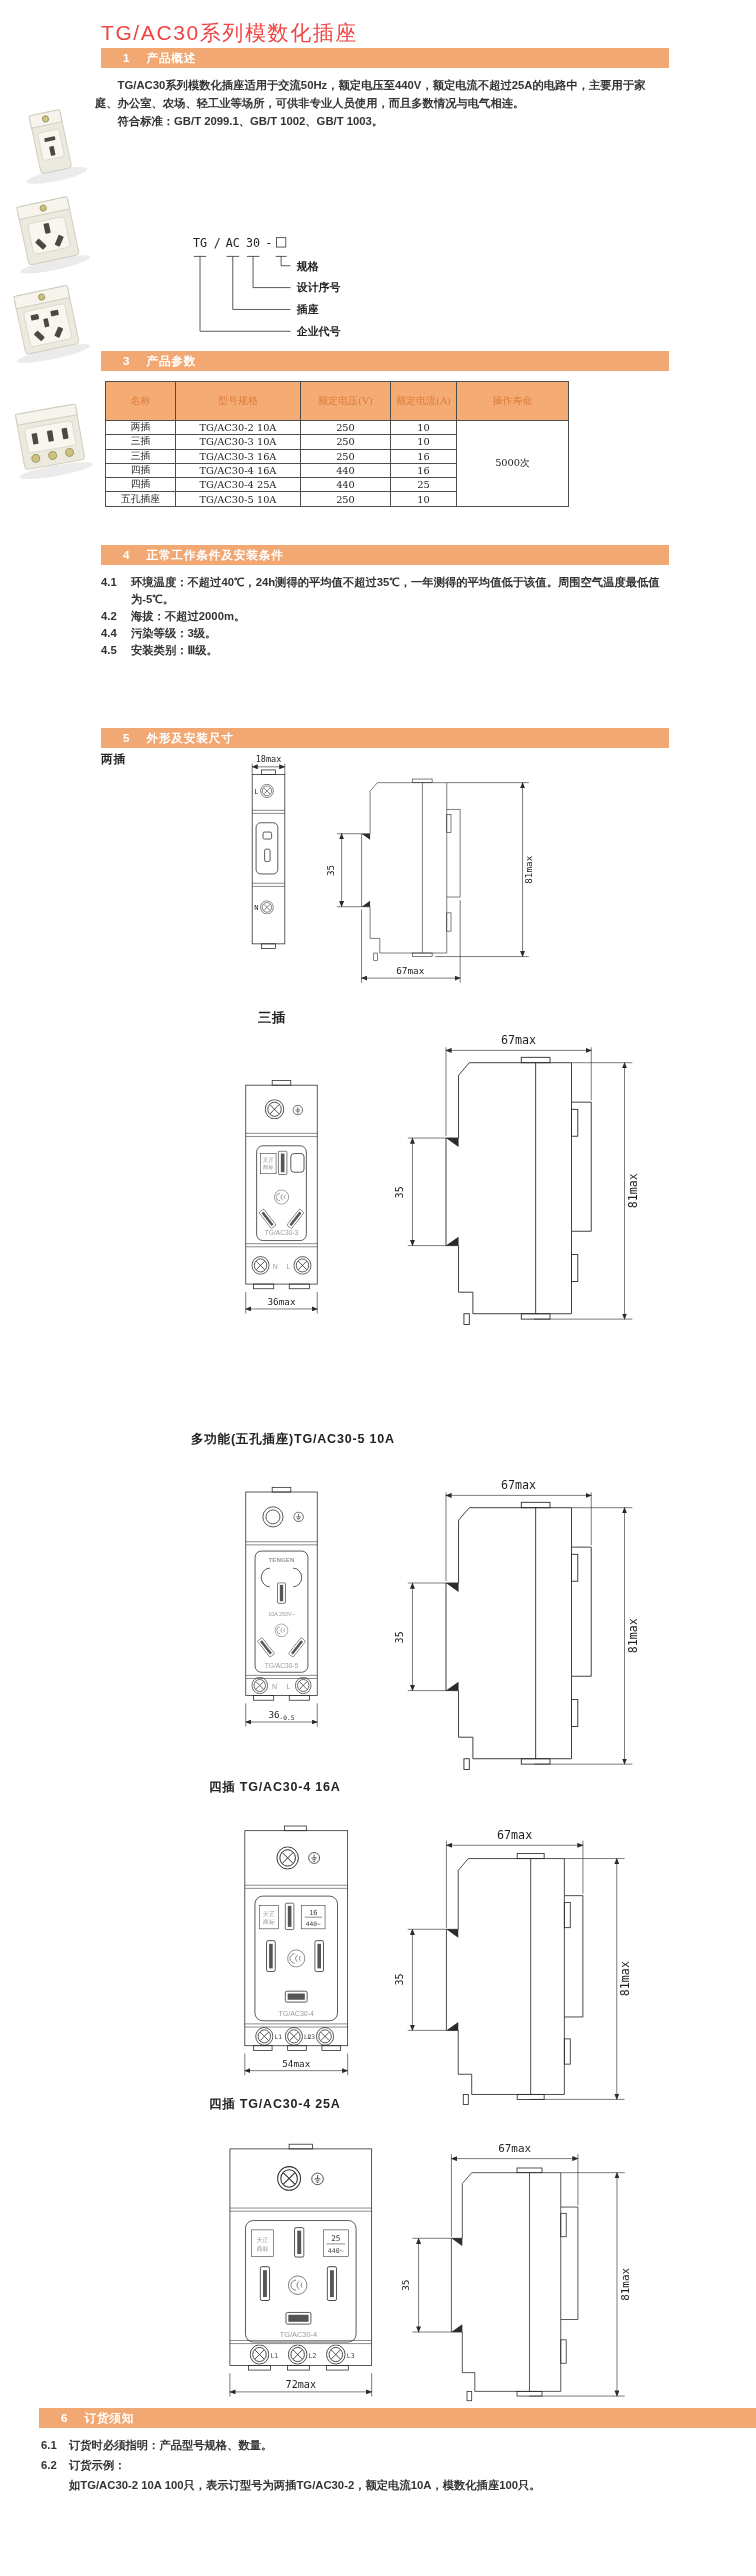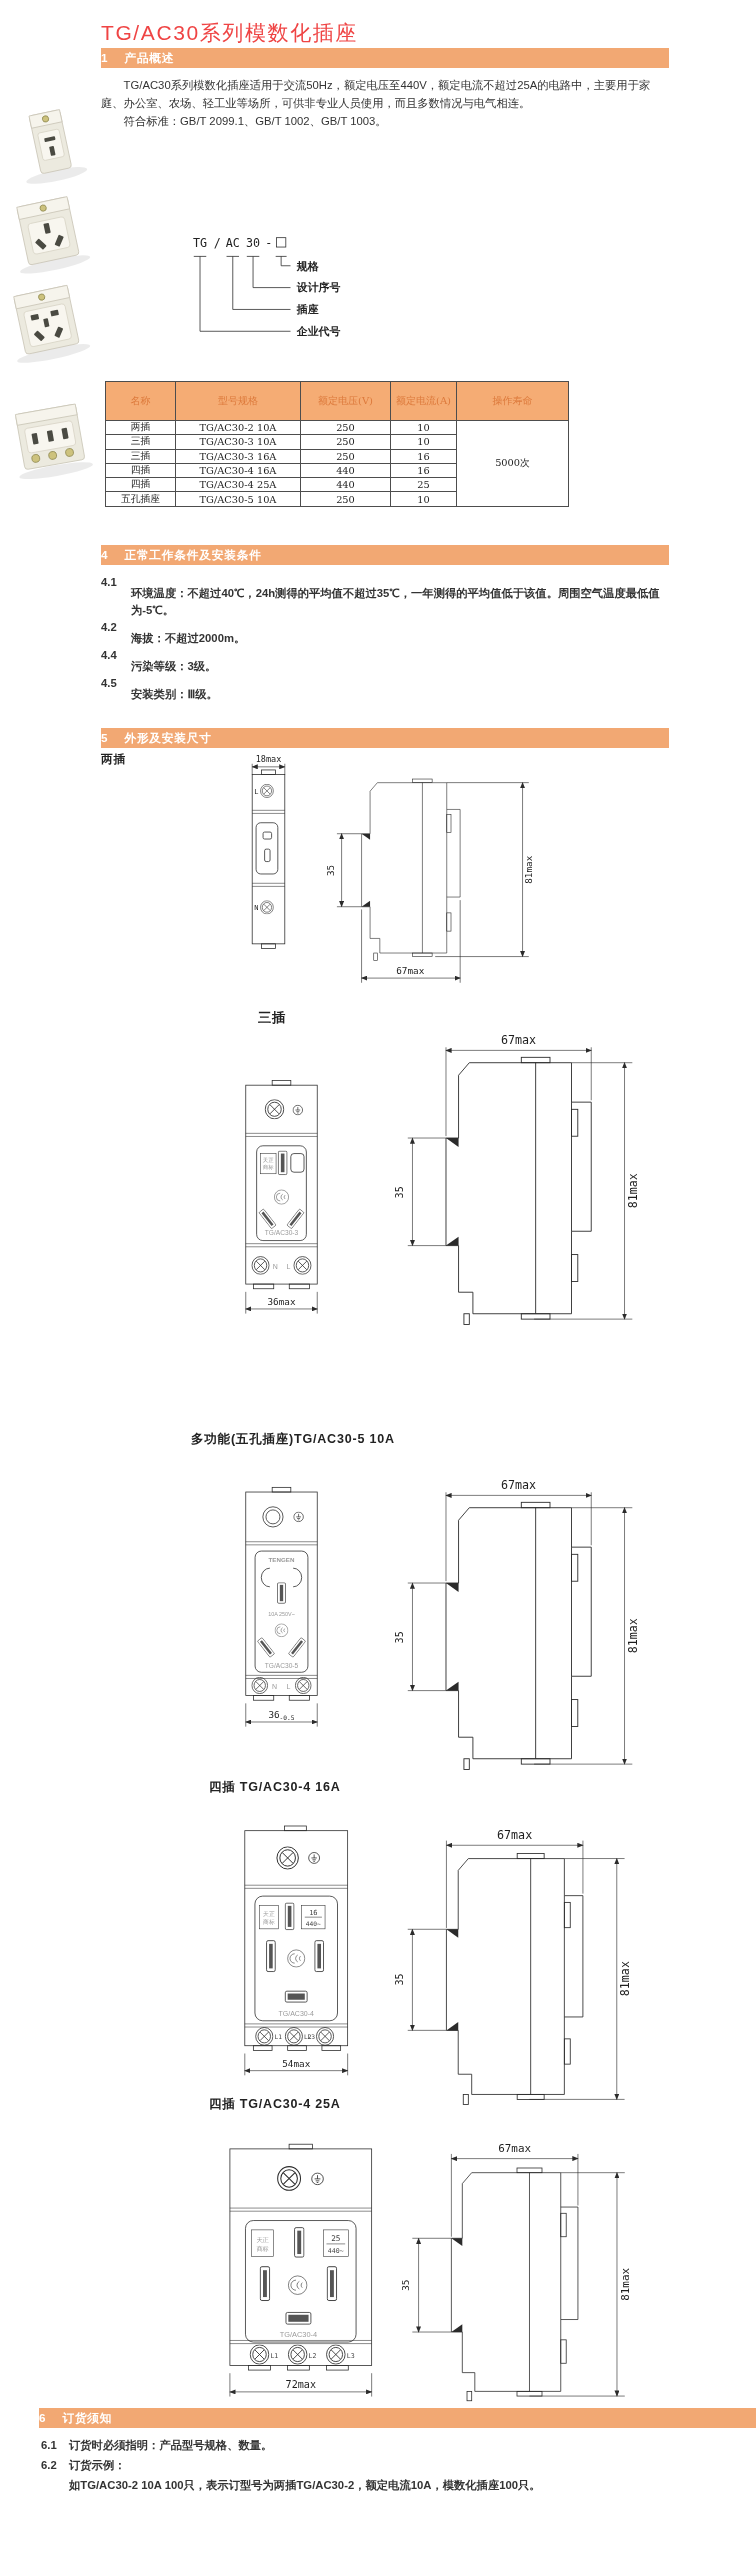--- a/index.html
+++ b/index.html
@@ -1,29 +1,29 @@
 <!DOCTYPE html>
 <html style="font-size:12.5px"><head>
 <meta charset="utf-8">
 <style>
   html,body{margin:0;padding:0;background:#fff;}
   .page{position:relative;width:757px;height:2576px;background:#ffffff;overflow:hidden;
         font-family:"Liberation Sans",sans-serif;color:#2e2e2e;}
   .abs{position:absolute;}
   .doc-title{left:101px;top:19px;font-size:21px;letter-spacing:1.6px;color:#ef4444;font-weight:500;}
   .bar{left:101px;width:568px;height:19.5px;background:#F2A873;color:#fff;font-size:11.7px;
-       font-weight:bold;line-height:19.5px;box-sizing:border-box;padding-left:0;letter-spacing:0.8px;}
+       font-weight:bold;line-height:19.5px;box-sizing:border-box;padding-left:22px;letter-spacing:0.8px;}
   .bar .num{display:inline-block;min-width:23.4px;}
   .bar6{left:39px;width:718px;}
-  .para{left:101px;top:76px;width:570px;font-size:11.3px;line-height:18px;font-weight:400;color:#333;}
+  .para{left:95px;top:76px;width:570px;font-size:11.3px;line-height:18px;font-weight:700;color:#333;}
   .indent{text-indent:2em;margin:0;}
   .conds{left:101px;top:574px;width:573px;font-size:11.3px;line-height:17px;font-weight:600;color:#333;}
   .cond{display:flex;}
   .cond .cnum{width:30px;flex:none;}
-  .cond .ctext{flex:1;margin-top:11px;}
+  .cond .ctext{flex:1;}
   table.ptable{position:absolute;left:105px;top:381px;width:464px;border-collapse:collapse;
        font-family:"DejaVu Serif",serif;font-size:9.8px;color:#1d1d1d;text-align:center;
        border:1.6px solid #3a3a3a;}
   .ptable th{background:#F5AC74;color:#DD7A3C;font-weight:normal;height:36px;border:0.8px solid #4d4d4d;font-size:10px;}
   .ptable td{border:0.8px solid #4d4d4d;height:13.3px;padding:0 1.6px;}
   .figlabel{font-size:12.5px;font-weight:bold;color:#222;letter-spacing:0.8px;}
   .order{left:41px;top:2435px;width:687px;font-size:11.3px;line-height:20px;font-weight:600;color:#333;}
   .order .orow{display:flex;}
   .order .onum{width:28px;flex:none;}
   .order .oex{padding-left:28px;}
@@ -77,20 +77,21 @@
       <rect x="160" y="226" width="7" height="30"></rect>
       <path d="M20,216 L34,206 L34,216 Z" fill="#2b2b2b" stroke="none"></path>
       <path d="M20,96 L34,96 L34,106 Z" fill="#2b2b2b" stroke="none"></path>
     </symbol>
   </defs>
 </svg>
 
 <div class="abs doc-title">TG/AC30系列模数化插座</div>
 
 <div class="abs bar" style="top:48px"><span class="num">1</span><span>产品概述</span></div>
+<div class="abs bar" style="top:351px"><span class="num">3</span><span>产品参数</span></div>
 <div class="abs bar" style="top:545px"><span class="num">4</span><span>正常工作条件及安装条件</span></div>
 <div class="abs bar" style="top:728px"><span class="num">5</span><span>外形及安装尺寸</span></div>
 <div class="abs bar bar6" style="top:2408px"><span class="num">6</span><span>订货须知</span></div>
 
 <div class="abs para">
   <p class="indent">TG/AC30系列模数化插座适用于交流50Hz，额定电压至440V，额定电流不超过25A的电路中，主要用于家庭、办公室、农场、轻工业等场所，可供非专业人员使用，而且多数情况与电气相连。</p>
   <p class="indent" style="margin-top:0">符合标准：GB/T 2099.1、GB/T 1002、GB/T 1003。</p>
 </div>
 
 <svg class="draw" style="left:181px;top:233px" width="258" height="117" viewBox="0 0 330 150">

